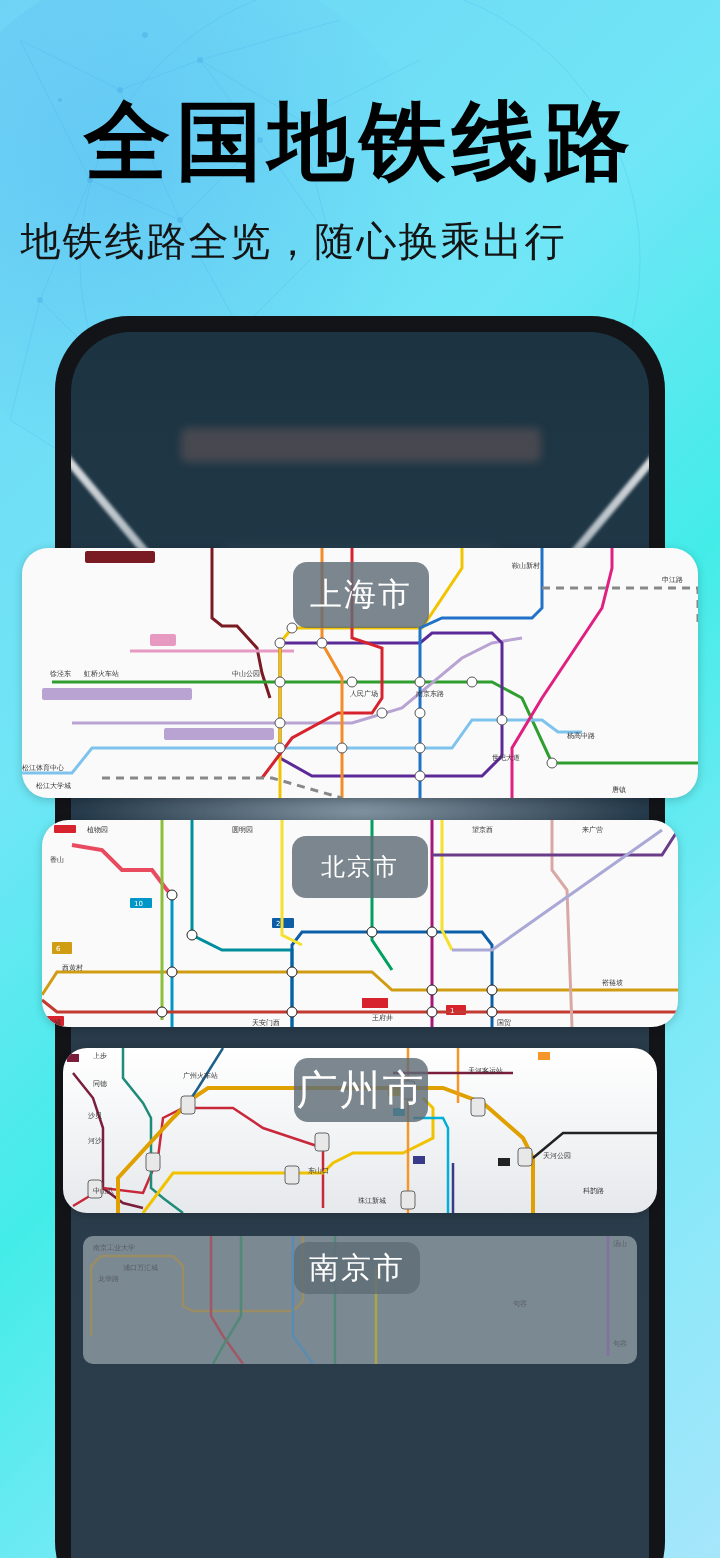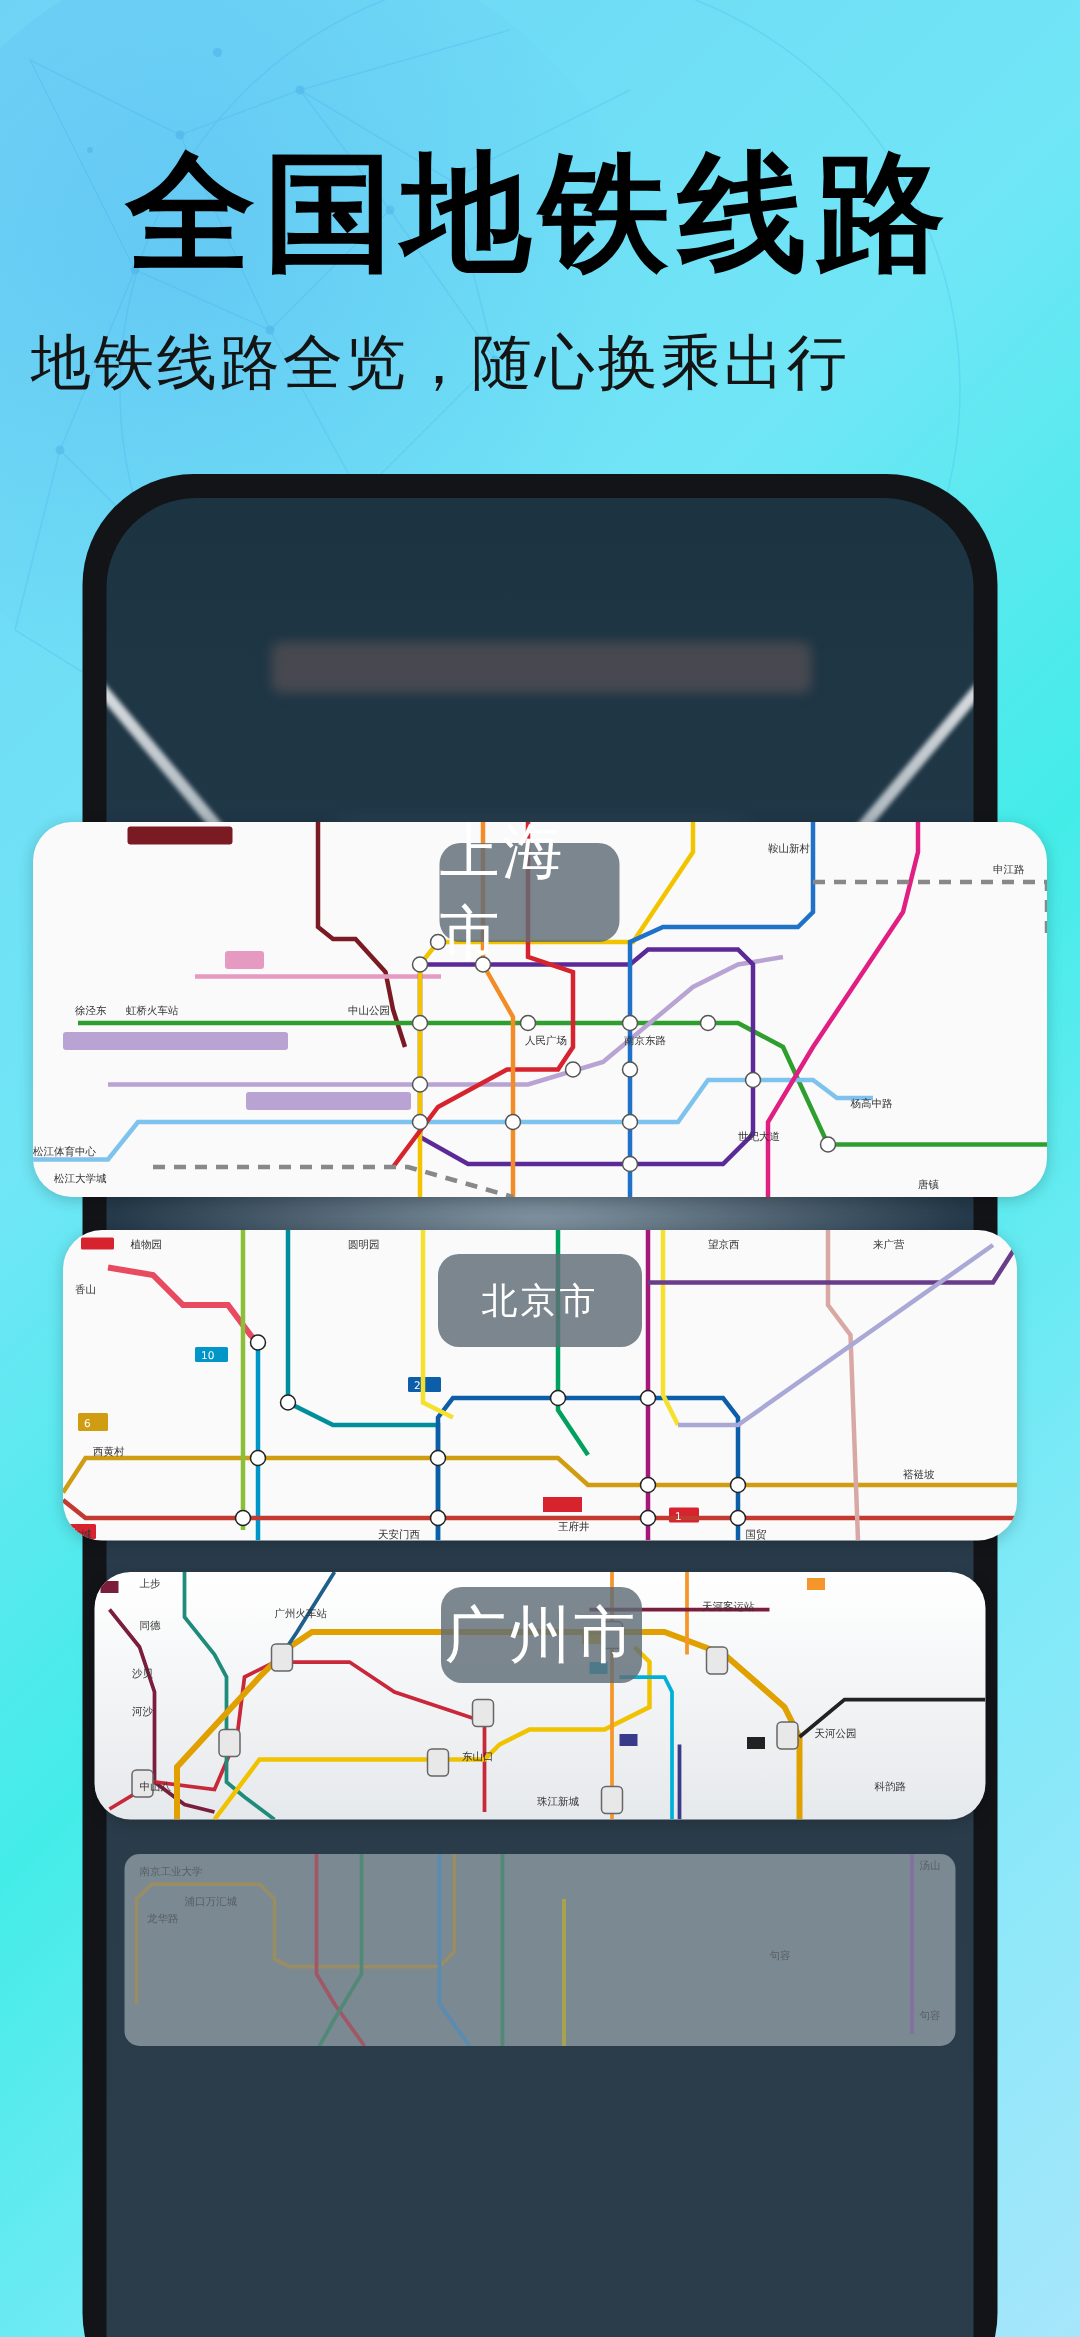--- a/index.html
+++ b/index.html
@@ -25,21 +25,21 @@
   .tunnel .floor{position:absolute;left:0;right:0;top:420px;height:120px;background:radial-gradient(ellipse at center,rgba(210,225,235,0.55),rgba(210,225,235,0) 70%);filter:blur(6px);}
   .card{position:absolute;overflow:hidden;background:#fafafa;box-shadow:0 2px 10px rgba(0,0,0,0.2);}
   .card svg{position:absolute;left:0;top:0;}
   .card .city-label{position:absolute;display:flex;align-items:center;justify-content:center;color:#ffffff;
     background:rgba(95,108,118,0.82);border-radius:14px;letter-spacing:2px;}
   .c-sh{left:22px;top:548px;width:676px;height:250px;border-radius:26px;}
   .c-bj{left:42px;top:820px;width:636px;height:207px;border-radius:26px;}
   .c-gz{left:63px;top:1048px;width:594px;height:165px;border-radius:24px;background:linear-gradient(180deg,#ffffff 0%,#e6e9ec 100%);}
   .c-nj{left:83px;top:1236px;width:554px;height:128px;border-radius:10px;background:rgba(190,200,208,0.55);box-shadow:none;}
   .c-nj svg{opacity:0.5}
-  .lbl-sh{left:271px;top:14px;width:120px;height:66px;font-size:40px;}
+  .lbl-sh{left:271px;top:14px;width:136px;height:66px;font-size:32px;}
   .lbl-bj{left:250px;top:16px;width:136px;height:62px;font-size:24px;}
   .lbl-gz{left:231px;top:10px;width:134px;height:64px;font-size:41px;text-align:center;}
   .lbl-nj{left:211px;top:6px;width:126px;height:52px;font-size:30px;background:rgba(90,102,112,0.75);color:#d7dde2;}
   .st{font-size:7px;fill:#333;font-family:"DejaVu Sans",sans-serif;}
   .tag{font-size:7px;fill:#fff;font-family:"DejaVu Sans",sans-serif;}
 </style>
 </head>
 <body>
 
 <div class="bg-globe"></div>
@@ -292,13 +292,14 @@
     <polyline points="525,0 525,120" fill="none" stroke="#8a5aa8" stroke-width="2.5"></polyline>
     <g class="st">
       <text x="10" y="14">南京工业大学</text>
         <text x="40" y="34">浦口万汇城</text>
         <text x="15" y="45">龙华路</text>
       <text x="430" y="70">句容</text>
         <text x="530" y="10">汤山</text>
         <text x="530" y="110">句容</text>
     </g>
   </svg>
+  <div class="city-label lbl-nj">南京市</div>
 </div>
 
 </body></html>

